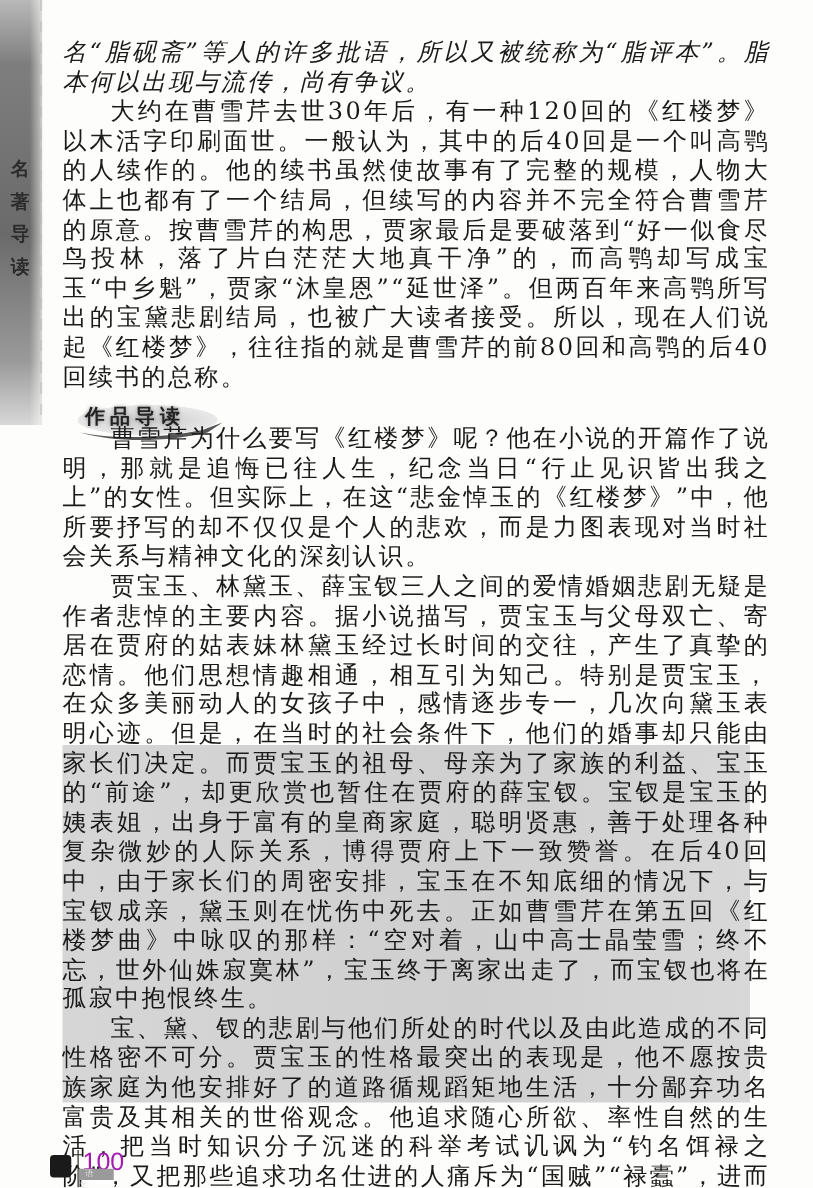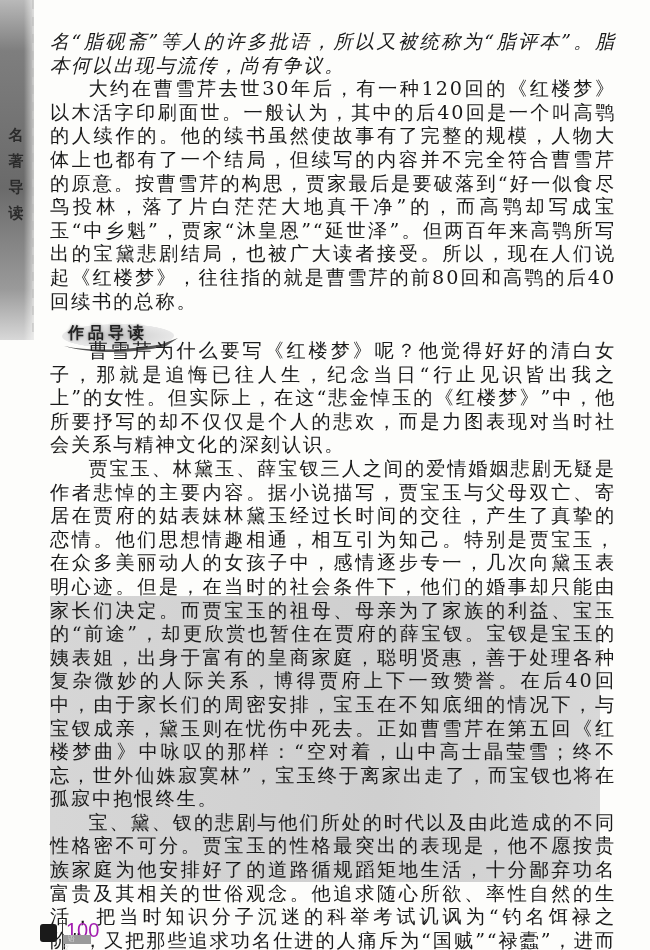--- a/index.html
+++ b/index.html
@@ -92,21 +92,21 @@
   <div class="blob"></div>
   <svg class="swoosh" viewBox="0 0 118 14">
     <path d="M2 8 C 30 14, 70 12, 100 6 L 116 0 L 104 8 C 70 16, 30 16, 2 8 Z" fill="#555"></path>
   </svg>
   <span class="title">作品导读</span>
 </div>
 
 <div class="shaded"></div>
 
 <div class="content" id="block2">
-  <p>曹雪芹为什么要写《红楼梦》呢？他觉得好好的清白女子，那就是追悔已往人生，纪念当日“行止见识皆出我之上”的女性。但实际上，在这“悲金悼玉的《红楼梦》”中，他所要抒写的却不仅仅是个人的悲欢，而是力图表现对当时社会关系与精神文化的深刻认识。</p>
+  <p>曹雪芹为什么要写《红楼梦》呢？他在小说的开篇作了说明，那就是追悔已往人生，纪念当日“行止见识皆出我之上”的女性。但实际上，在这“悲金悼玉的《红楼梦》”中，他所要抒写的却不仅仅是个人的悲欢，而是力图表现对当时社会关系与精神文化的深刻认识。</p>
   <p>贾宝玉、林黛玉、薛宝钗三人之间的爱情婚姻悲剧无疑是作者悲悼的主要内容。据小说描写，贾宝玉与父母双亡、寄居在贾府的姑表妹林黛玉经过长时间的交往，产生了真挚的恋情。他们思想情趣相通，相互引为知己。特别是贾宝玉，在众多美丽动人的女孩子中，感情逐步专一，几次向黛玉表明心迹。但是，在当时的社会条件下，他们的婚事却只能由家长们决定。而贾宝玉的祖母、母亲为了家族的利益、宝玉的“前途”，却更欣赏也暂住在贾府的薛宝钗。宝钗是宝玉的姨表姐，出身于富有的皇商家庭，聪明贤惠，善于处理各种复杂微妙的人际关系，博得贾府上下一致赞誉。在后40回中，由于家长们的周密安排，宝玉在不知底细的情况下，与宝钗成亲，黛玉则在忧伤中死去。正如曹雪芹在第五回《红楼梦曲》中咏叹的那样：“空对着，山中高士晶莹雪；终不忘，世外仙姝寂寞林”，宝玉终于离家出走了，而宝钗也将在孤寂中抱恨终生。</p>
   <p>宝、黛、钗的悲剧与他们所处的时代以及由此造成的不同性格密不可分。贾宝玉的性格最突出的表现是，他不愿按贵族家庭为他安排好了的道路循规蹈矩地生活，十分鄙弃功名富贵及其相关的世俗观念。他追求随心所欲、率性自然的生活，把当时知识分子沉迷的科举考试讥讽为“钓名饵禄之阶”，又把那些追求功名仕进的人痛斥为“国贼”“禄蠹”，进而认为那些武官文臣以至一切男人，都不过是“须眉浊物”。他断定“凡山川日月之精秀，只钟于女儿，须眉男子不过是些渣滓浊沫而已”。（20回）因此，他极力赞赏那些聪明灵秀的女子，声称：“女儿是水做的骨肉，男人是泥做的骨肉；我见了女儿便清爽，见了男子便觉浊臭逼人。”（2回）这种偏激的思想既反映了他作为贵族公子的生活情调，又表现了他虽然幼稚、却很执著的清高脱俗的意识。所以，当薛宝钗、史湘云等女孩子也劝他致力功名，宝玉感到特别痛心。他觉得好好的清白女子，也学得钓名沽誉，是“真真有负天地钟灵毓秀之德了”（36回）。也正因为如此，他倾心爱恋才情洋溢、孤标傲世的林黛玉。</p>
 </div>
 
 <div class="footer">
   <div class="ink"></div>
   <div class="rule"></div>
   <span class="pnum">100</span>
   <span class="subject">语文</span>
 </div>

